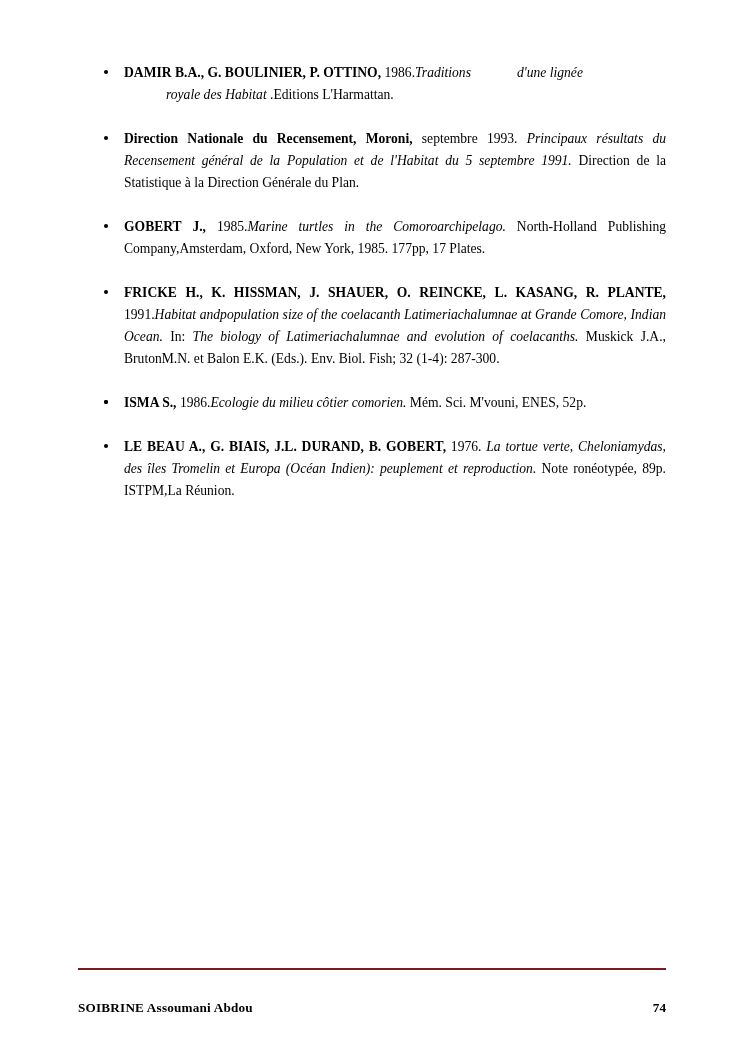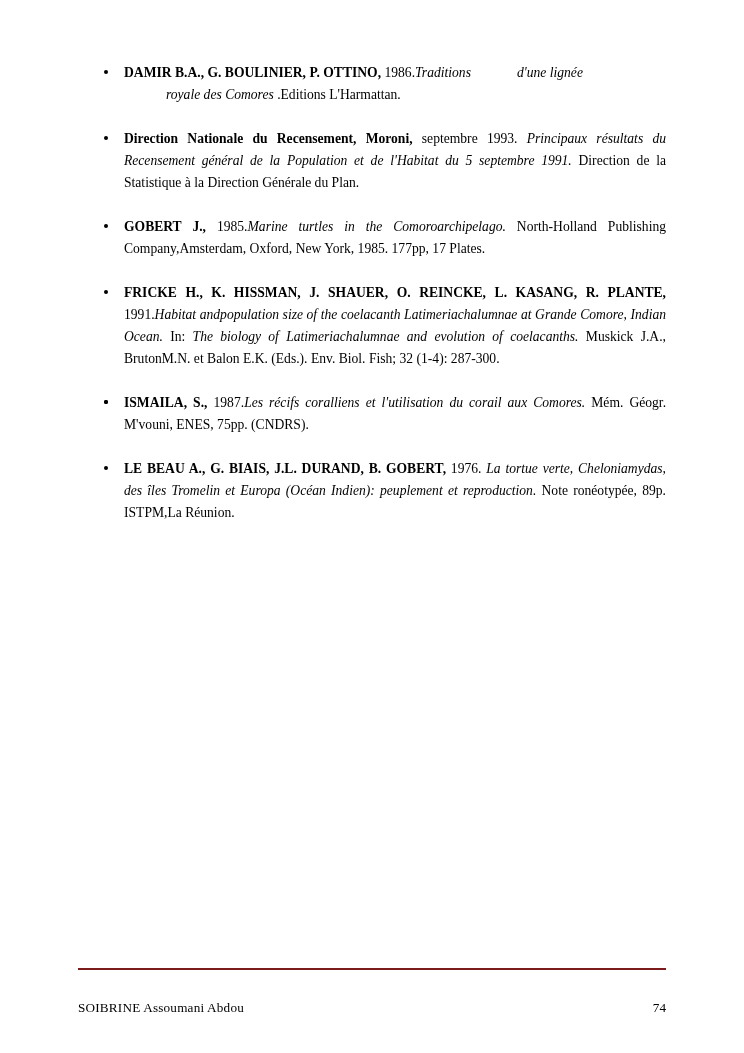--- a/index.html
+++ b/index.html
@@ -72,56 +72,57 @@
   }
   .footer {
     position: absolute;
     left: 78px;
     top: 1000px;
     width: 588px;
     font-size: 13.2px;
     display: flex;
     justify-content: space-between;
     align-items: baseline;
+    font-weight: bold;
   }
   .footer-name { letter-spacing: 0.2px; }
   .footer-page { }
   .gap-wide { display: inline-block; width: 46px; }
 </style>
 </head>
 <body>
 
 <div class="page">
   <div class="content">
     <ul class="ref-list">
 
       <li class="ref-item">
         <span class="bold">DAMIR B.A., G. BOULINIER, P. OTTINO,</span><span> 1986.</span><span class="ital">Traditions</span><span class="gap-wide"></span><span class="ital">d'une  lignée</span>
-        <span class="sub-indent"><span class="ital">royale  des Comores</span><span> .Editions L'Harmattan.</span></span>
+        <span class="sub-indent"><span class="ital">royale  des Habitat</span><span> .Editions L'Harmattan.</span></span>
       </li>
 
       <li class="ref-item">
         <span class="bold">Direction Nationale du Recensement, Moroni,</span><span> septembre 1993. </span><span class="ital">Principaux résultats du Recensement général de la Population et de l'Habitat du 5 septembre 1991.</span><span> Direction de la Statistique à la Direction Générale du Plan.</span>
       </li>
 
       <li class="ref-item">
         <span class="bold">GOBERT  J.,</span><span>  1985.</span><span class="ital">Marine  turtles  in  the  Comoroarchipelago.</span><span> North-Holland Publishing Company,Amsterdam, Oxford, New York, 1985. 177pp, 17 Plates.</span>
       </li>
 
       <li class="ref-item">
         <span class="bold">FRICKE H., K. HISSMAN, J. SHAUER, O. REINCKE, L. KASANG, R. PLANTE,</span><span> 1991.</span><span class="ital">Habitat andpopulation size of the coelacanth Latimeriachalumnae at Grande Comore, Indian Ocean.</span><span> In: </span><span class="ital">The biology of Latimeriachalumnae and evolution of coelacanths.</span><span> Muskick J.A., BrutonM.N. et Balon E.K. (Eds.). Env. Biol. Fish; 32 (1-4): 287-300.</span>
       </li>
 
       <li class="ref-item">
       </li>
 
+      <li class="ref-item">
+        <span class="bold">ISMA S.,</span><span> 1986.</span><span class="ital">Ecologie du milieu côtier comorien.</span><span> Mém. Sci. M'vouni, ENES, 52p.</span>
+      </li>
 
-      <li class="ref-item">
-        <span class="bold">ISMAILA, S.,</span><span> 1987.</span><span class="ital">Les récifs coralliens et l'utilisation du corail aux Comores.</span><span> Mém. Géogr. M'vouni, ENES, 75pp. (CNDRS).</span>
-      </li>
 
 
       <li class="ref-item">
         <span class="bold">LE BEAU A., G. BIAIS, J.L. DURAND, B. GOBERT,</span><span> 1976. </span><span class="ital">La tortue verte, Cheloniamydas, des îles Tromelin et Europa (Océan Indien): peuplement et reproduction.</span><span> Note ronéotypée, 89p. ISTPM,La Réunion.</span>
       </li>
 
     </ul>
   </div>
 
   <div class="rule" style="background: rgb(123, 27, 27);"></div>

